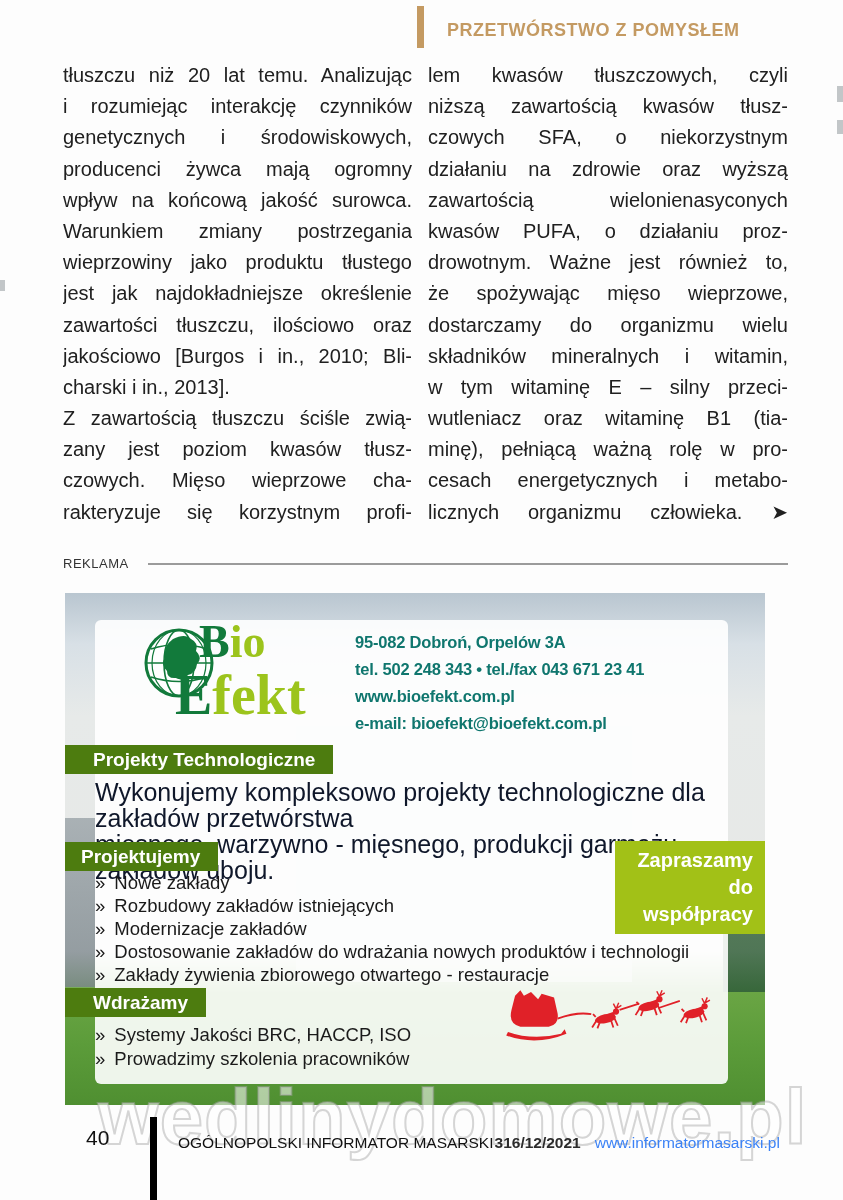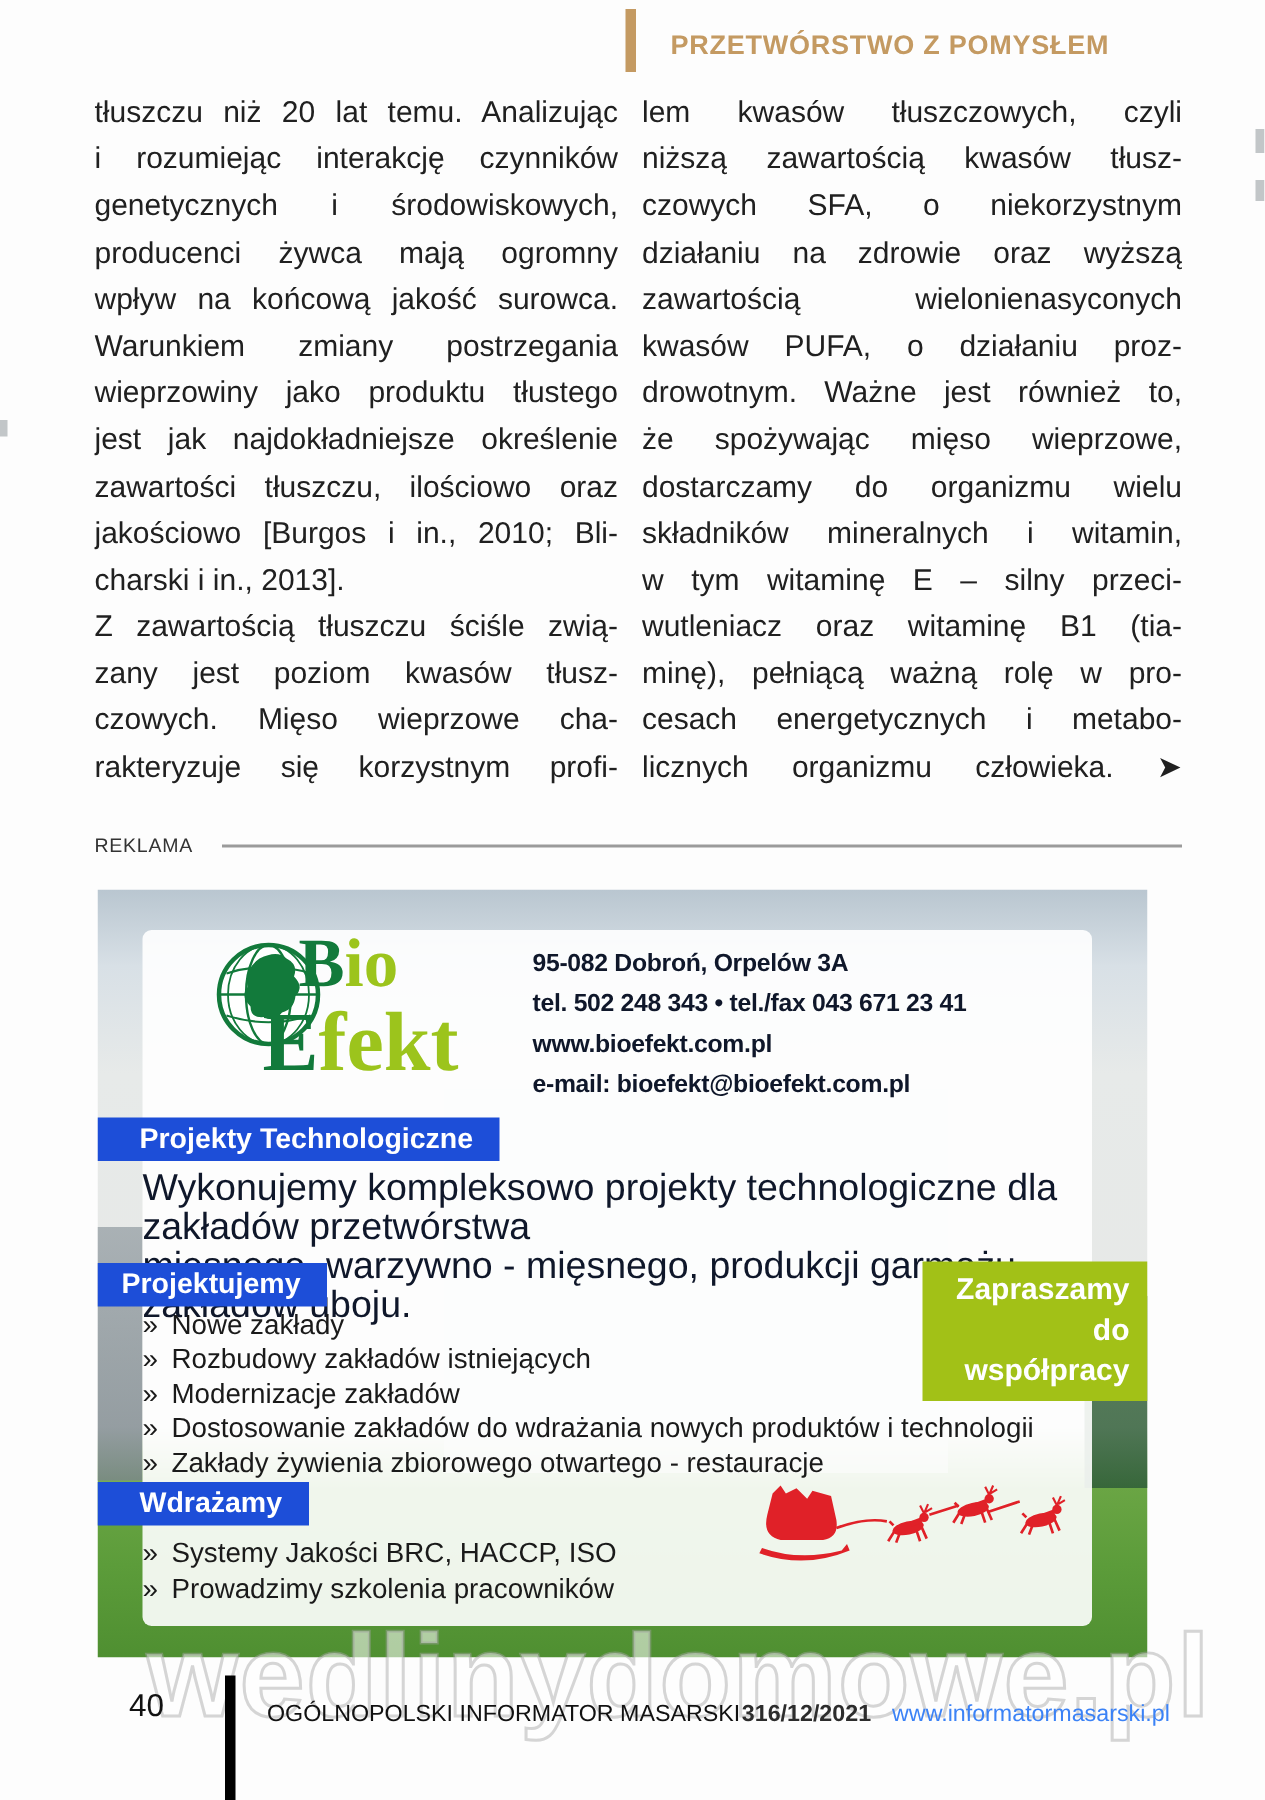--- a/index.html
+++ b/index.html
@@ -33,23 +33,23 @@
      background:rgba(255,255,255,.9);border-radius:6px;}
   
   .logo{position:absolute;left:78px;top:28px;width:240px;height:120px;}
   .globe{position:absolute;left:0;top:6px;}
   .logo-word{position:absolute;font-family:"Liberation Serif", serif;font-weight:bold;line-height:1;}
   .logo-bio{left:56px;top:-2px;font-size:46px;}
   .logo-efekt{left:32px;top:46px;font-size:56px;}
   .lg-dark{color:#127a3b;} .lg-lime{color:#9cc41c;}
   
   .contact{position:absolute;left:290px;top:36px;font-weight:bold;font-size:16.5px;
-     line-height:27px;color:#0f172a;letter-spacing:-.2px;}
-  
-  .bar{position:absolute;left:0;height:29px;line-height:29px;background:#1d4ed8;color:#fff;
+     line-height:27px;color:#0f766e;letter-spacing:-.2px;}
+  
+  .bar{position:absolute;left:0;height:29px;line-height:29px;background:#4d7c0f;color:#fff;
      font-weight:bold;font-size:19px;padding:0 18px 0 28px;white-space:nowrap;}
   .bar1{top:152px;} .bar2{top:249px;padding-left:16px;} .bar3{top:395px;}
   .sec-text{position:absolute;left:30px;top:186px;width:645px;font-size:25px;
      line-height:26px;color:#0f172a;}
   .list{position:absolute;left:30px;color:#1a1a1a;font-size:18.5px;line-height:23px;white-space:nowrap;}
   .list1{top:278px;} .list2{top:430px;line-height:23.5px;}
   .bullet{margin-right:9px;}
   
   .badge{position:absolute;right:0;top:248px;width:150px;background:#a2c117;color:#fff;
      font-weight:bold;font-size:20px;line-height:27px;text-align:right;padding:6px 12px 6px 22px;box-sizing:border-box;}

